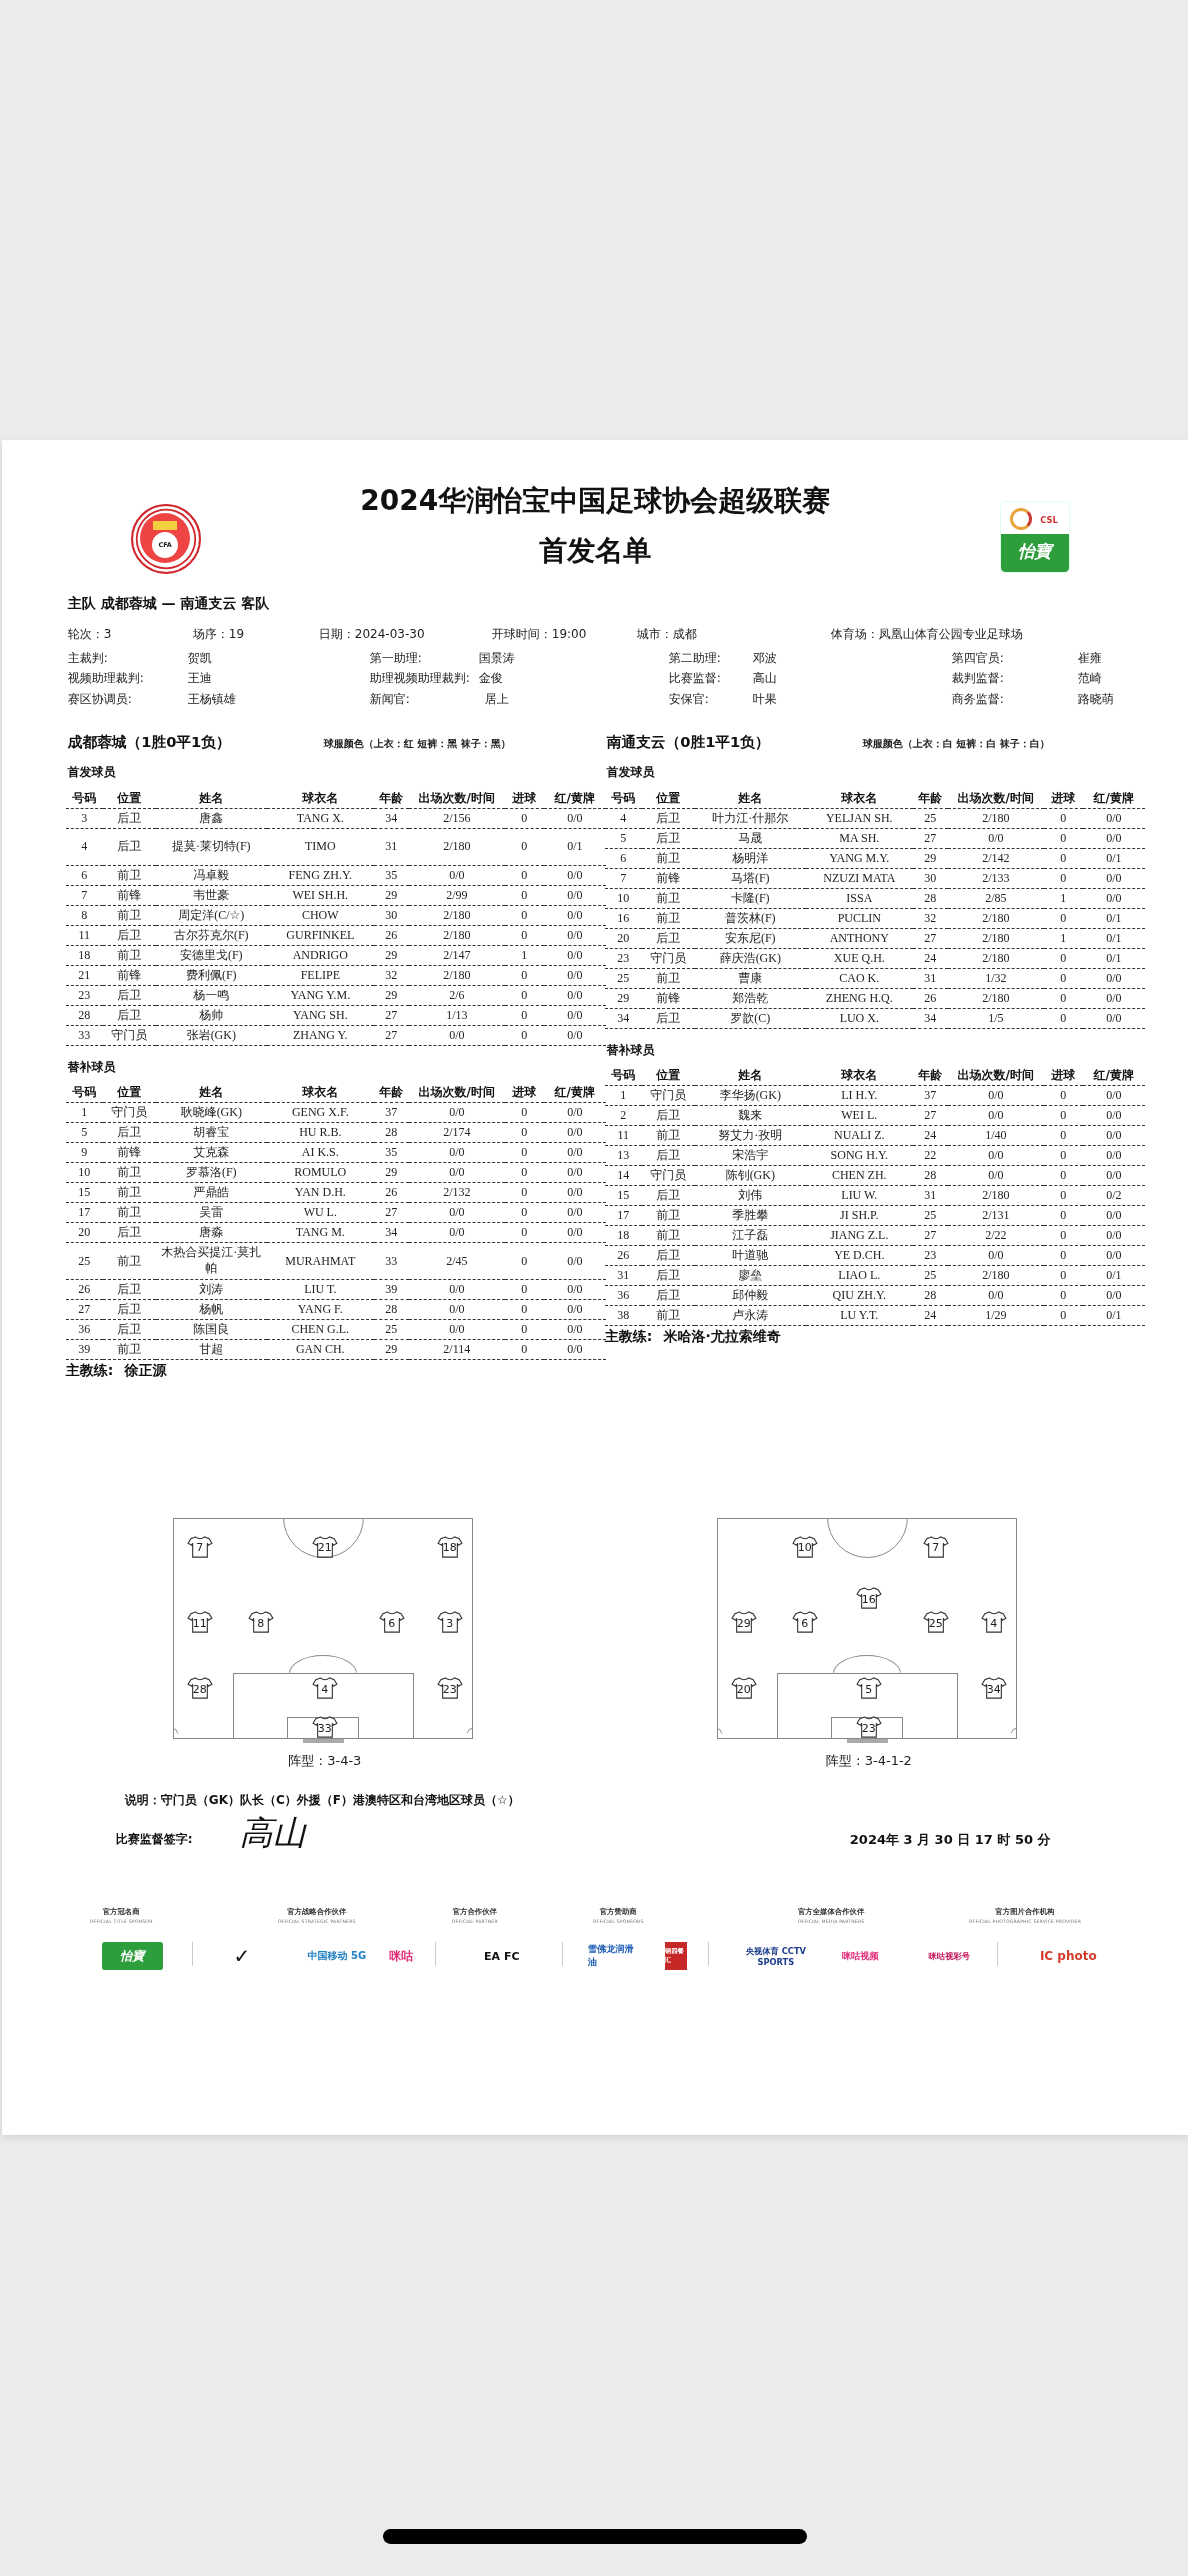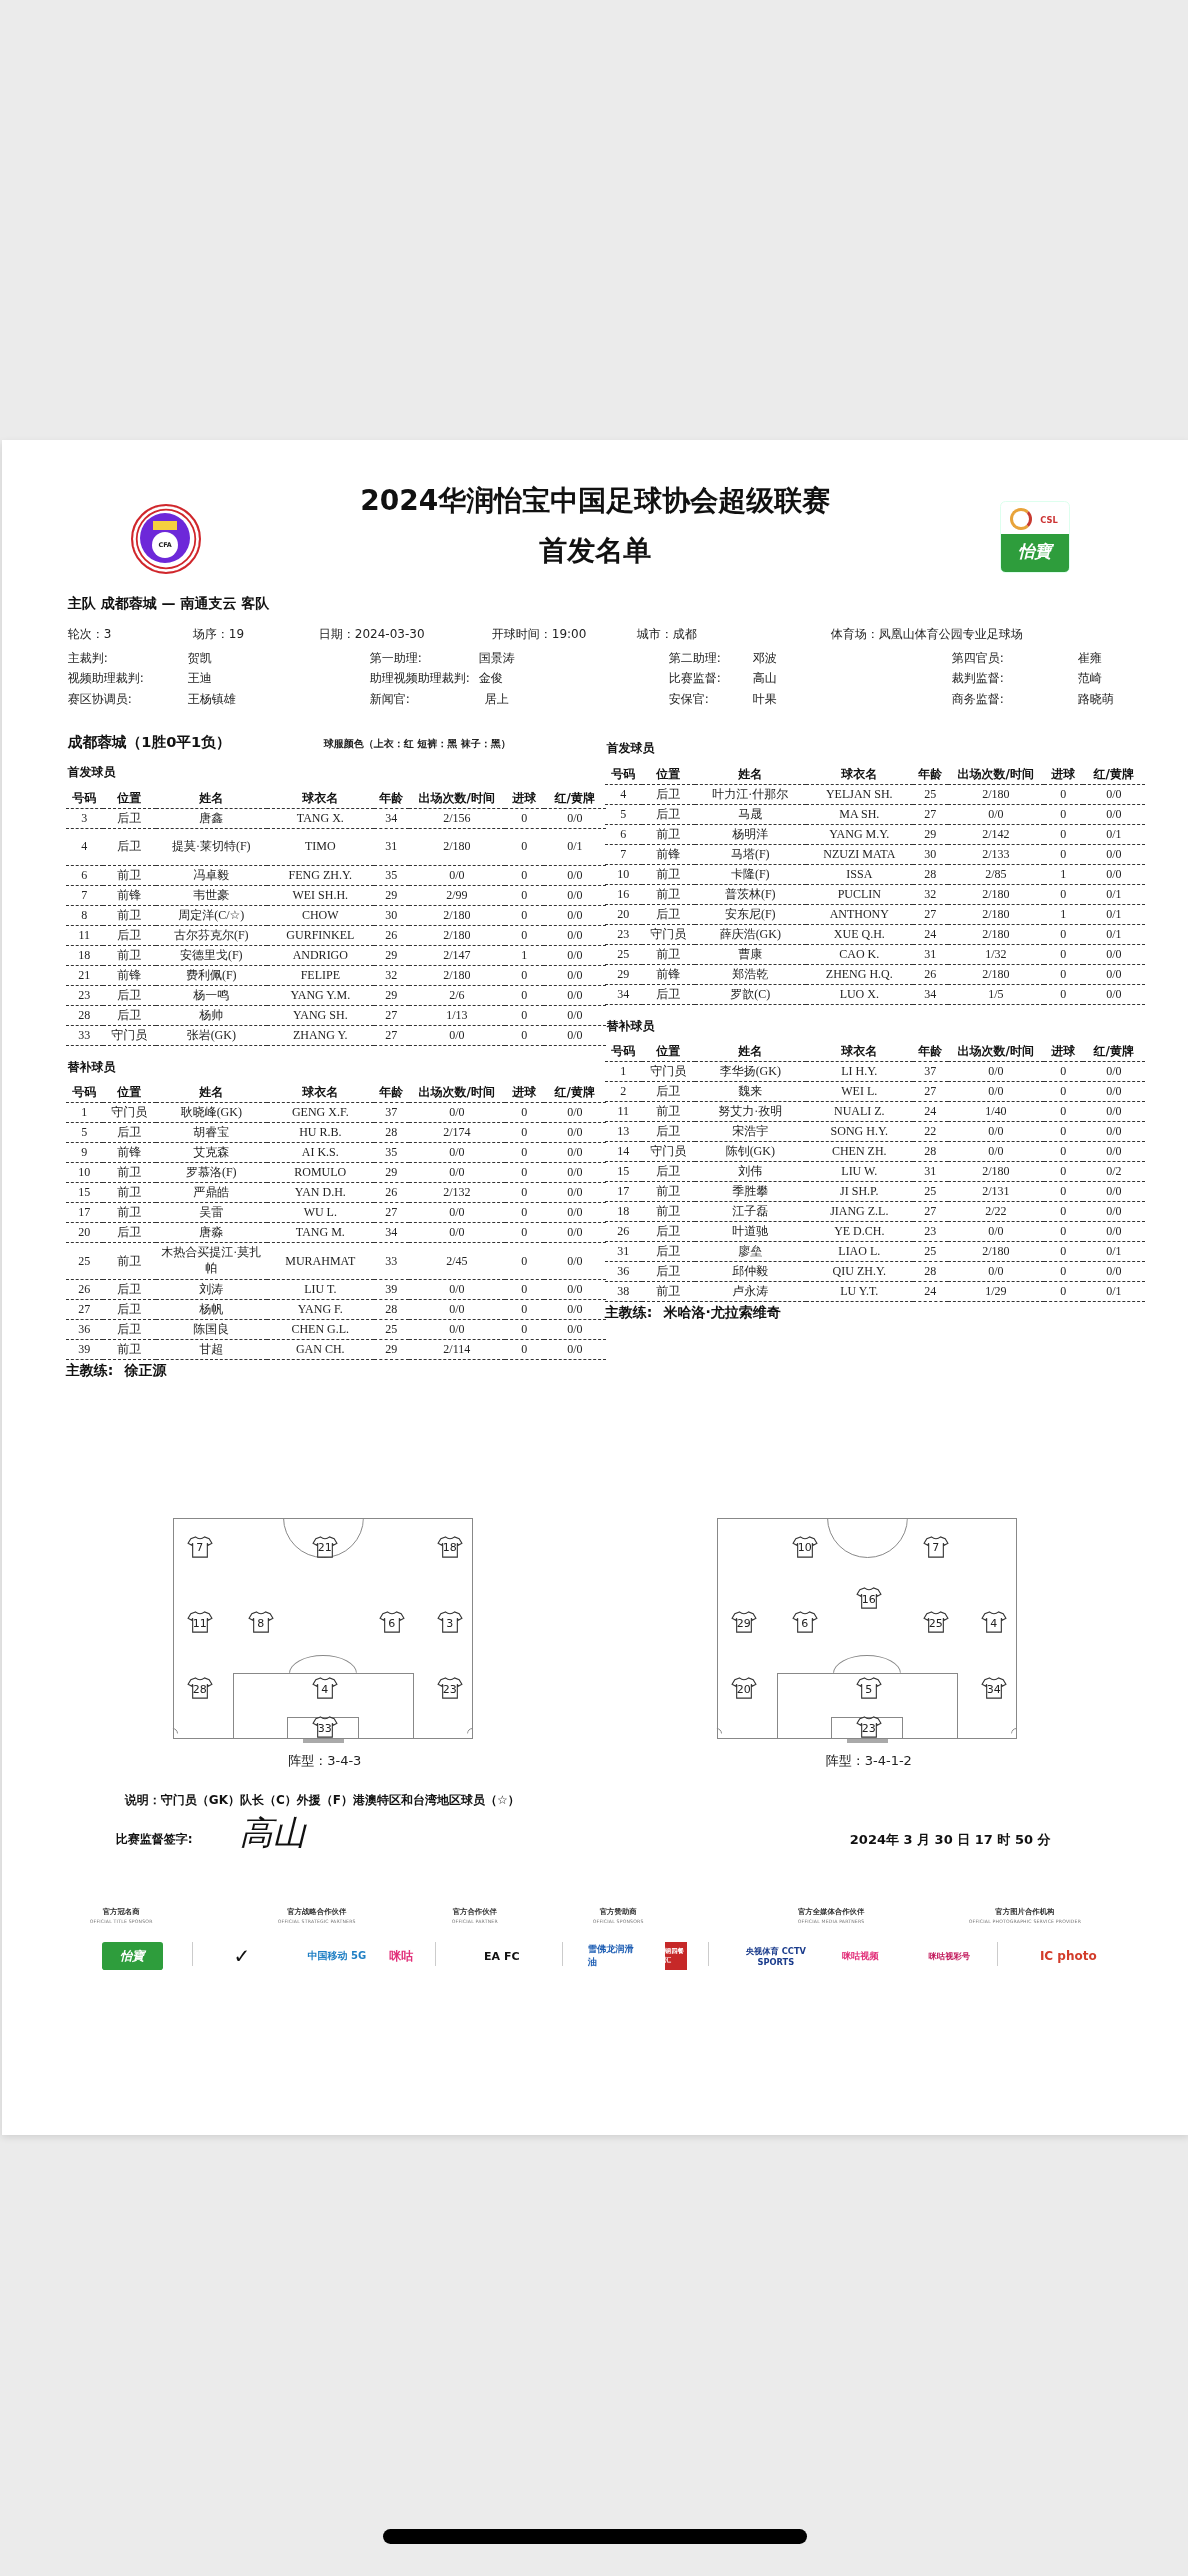--- a/index.html
+++ b/index.html
@@ -2,21 +2,21 @@
 <html style="font-size:14.7px"><head>
 <meta charset="utf-8">
 <style>
   * { box-sizing: border-box; margin: 0; padding: 0; }
   html, body { width: 1188px; height: 2576px; background: #ebebeb; overflow: hidden; }
   body { position: relative; font-family: "DejaVu Sans", sans-serif; color: #111; }
   .page { position: absolute; left: 1.8px; top: 440px; width: 1187px; height: 1695px; background: #fff; box-shadow: 0 2.8px 7.4px rgba(0,0,0,0.12); }
   .home-indicator { position: absolute; left: 383px; top: 2529px; width: 424px; height: 14.7px; background: #000; border-radius: 7.4px; }
 
   .cfa-logo { position: absolute; left: 129px; top: 64px; width: 70px; height: 70px; border-radius: 50%; border: 2.8px solid #d0262b; box-shadow: inset 0 0 0 2.8px #fff, inset 0 0 0 4.6px #d0262b; background: #fff; }
-  .cfa-logo .inner { position: absolute; left: 7.4px; top: 7.4px; width: 50px; height: 50px; border-radius: 50%; background: #6d28d9; }
+  .cfa-logo .inner { position: absolute; left: 7.4px; top: 7.4px; width: 50px; height: 50px; border-radius: 50%; background: #ef4444; }
   .cfa-logo .gate { position: absolute; left: 13px; top: 7.4px; width: 24px; height: 9.2px; background: #f4d03f; }
   .cfa-logo .ball { position: absolute; left: 12px; top: 18.4px; width: 26px; height: 26px; border-radius: 50%; background: #fff; font: bold 6.4px "DejaVu Sans", sans-serif; color: #222; display: flex; align-items: center; justify-content: center; }
   .csl-logo { position: absolute; left: 998px; top: 61px; width: 70px; height: 72px; border-radius: 5.5px; background: linear-gradient(#fff 0 46%, #2e9d3c 46%); border: 0.9px solid #dfe; }
   .csl-logo .csl-text { position: absolute; right: 11px; top: 13px; font: bold 8.3px "DejaVu Sans", sans-serif; color: #c33; }
   .csl-logo .csl-swirl { position: absolute; left: 9.2px; top: 5.5px; width: 22px; height: 22px; border-radius: 50%; border: 3.7px solid #e8a33a; border-right-color: #c83a30; }
   .csl-logo .yibao { position: absolute; left: 0; right: 0; top: 39px; text-align: center; font: bold 16.6px "DejaVu Sans", sans-serif; color: #fff; font-style: italic; }
 
   .title { position: absolute; left: 0; right: 0; top: 42px; text-align: center; font: bold 28px "DejaVu Sans", sans-serif; letter-spacing: 0px; }
   .subtitle { position: absolute; left: 0; right: 0; top: 92px; text-align: center; font: bold 28px "DejaVu Sans", sans-serif; }
 
@@ -411,20 +411,24 @@
             <td>2/114</td>
             <td>0</td>
             <td>0/0</td>
           </tr>
         </tbody>
       </table>
     <div class="coach"><span class="c-label">主教练:</span><span>徐正源</span></div>
   </div>
 
   <div class="team team-away">
+    <div class="team-head">
+      <div class="team-name">南通支云（0胜1平1负）</div>
+      <div class="kit">球服颜色（上衣：白 短裤：白 袜子：白）</div>
+    </div>
     <div class="section-label">首发球员</div>
     <table>
         <colgroup>
           <col class="c1">
           <col class="c2">
           <col class="c3">
           <col class="c4">
           <col class="c5">
           <col class="c6">
           <col class="c7">

